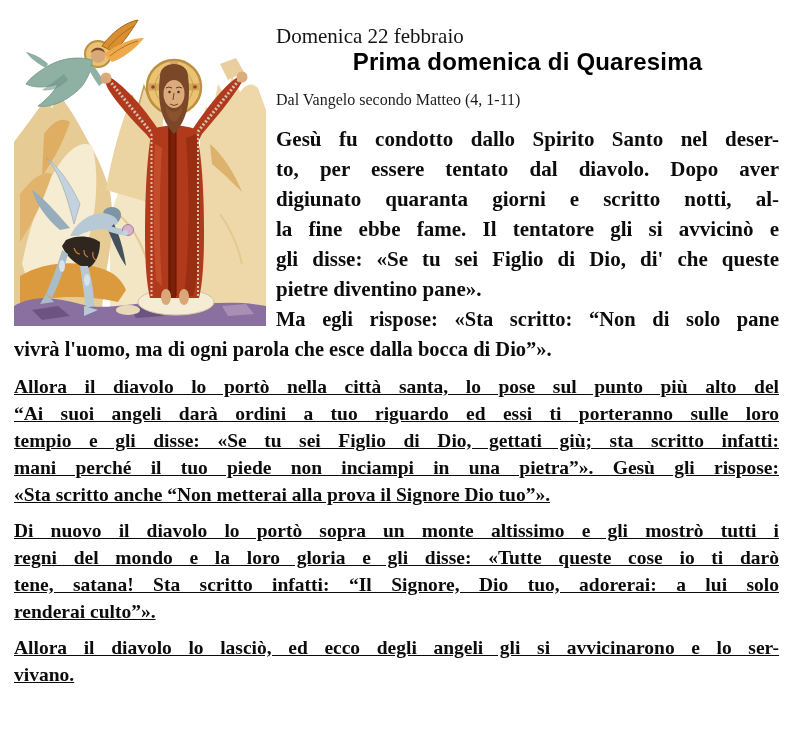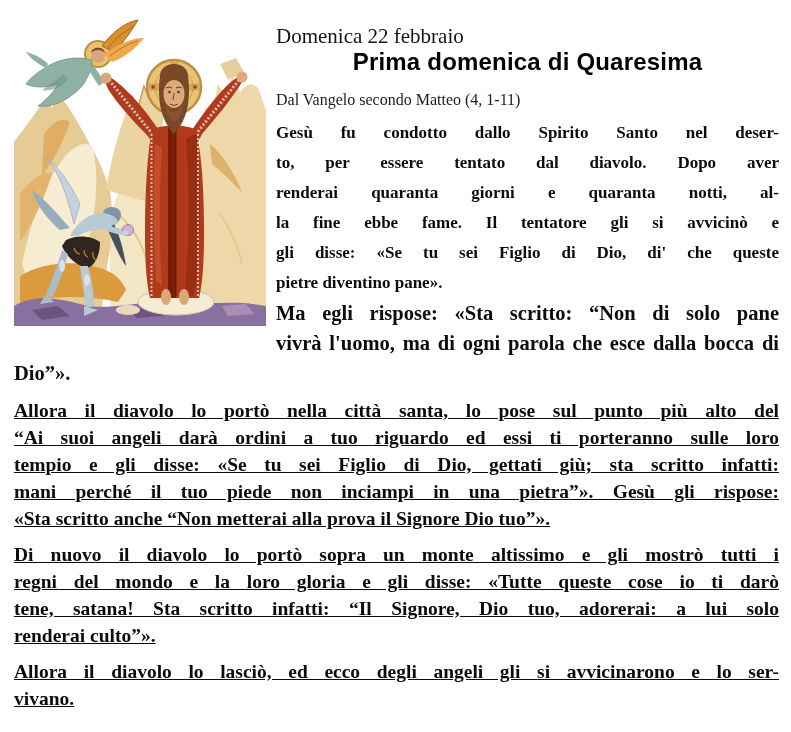--- a/index.html
+++ b/index.html
@@ -34,21 +34,21 @@
     color: #000000;
   }
   .source-line {
     font-size: 16px; line-height: 26px;
     margin-top: 13px;
     color: #1c1c1c;
   }
 
   .gospel { font-weight: bold; color: #0c0c0c; }
   .para { margin: 0; }
-  .para-a { font-size: 17px; margin-top: 5px; }
+  .para-a { font-size: 21px; margin-top: 11px; }
   .para-b { font-size: 20.5px; }
   .para-a .line, .para-b .line { line-height: 30px; }
   .para-c, .para-d, .para-e { font-size: 19.5px; margin-top: 9px; text-decoration: underline; }
   .para-c .line, .para-d .line, .para-e .line { line-height: 27px; }
 
   .line {
     text-align: justify;
     -moz-text-align-last: justify;
     text-align-last: justify;
     white-space: normal;
@@ -169,21 +169,21 @@
 
   <div class="date-line">Domenica 22 febbraio</div>
   <div class="page-title">Prima domenica di Quaresima</div>
   <div class="source-line">Dal Vangelo secondo Matteo (4, 1-11)</div>
 
   <div class="gospel">
 
     <div class="para para-a">
       <div class="line">Gesù fu condotto dallo Spirito Santo nel deser-</div>
       <div class="line">to, per essere tentato dal diavolo. Dopo aver</div>
-      <div class="line">renderai quaranta giorni e quaranta notti, al-</div>
+      <div class="line">digiunato quaranta giorni e scritto notti, al-</div>
       <div class="line">la fine ebbe fame. Il tentatore gli si avvicinò e</div>
       <div class="line">gli disse: «Se tu sei Figlio di Dio, di' che queste</div>
       <div class="line last">pietre diventino pane».</div>
     </div>
 
     <div class="para para-b">
       <div class="line indent">Ma egli rispose: «Sta scritto: “Non di solo pane</div>
       <div class="line last">vivrà l'uomo, ma di ogni parola che esce dalla bocca di Dio”».</div>
     </div>
 

